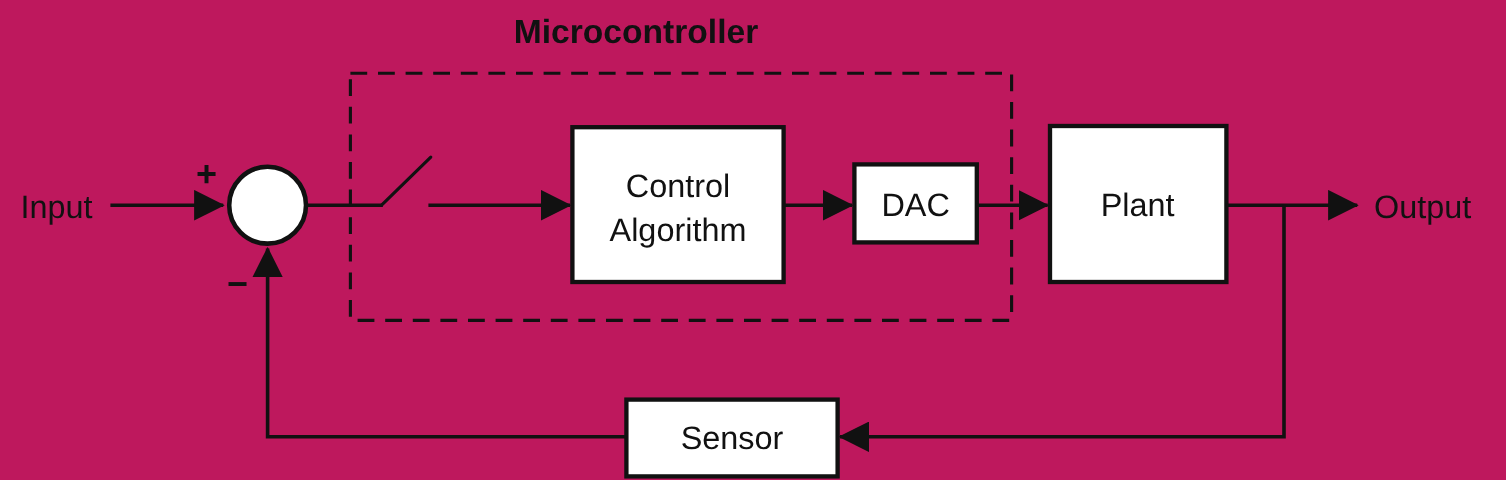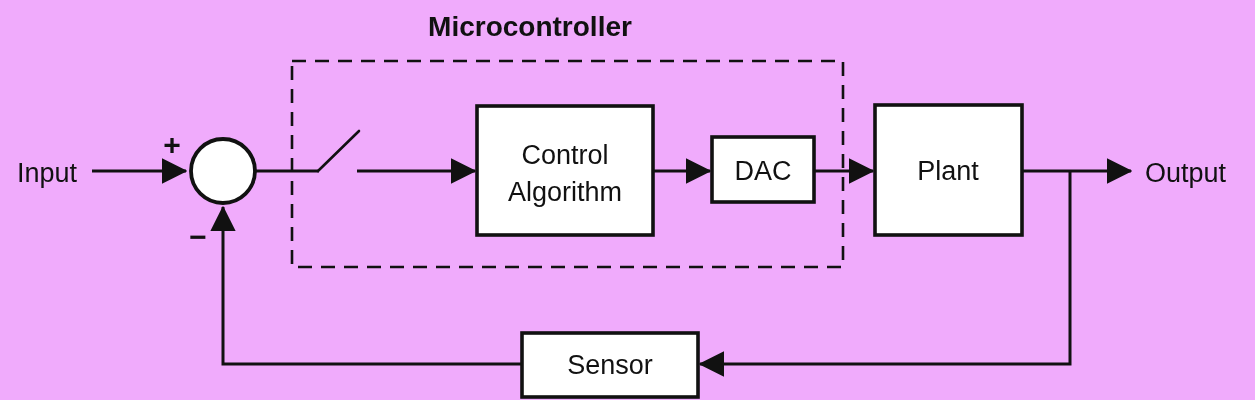--- a/index.html
+++ b/index.html
@@ -4,21 +4,21 @@
 <style>
   html, body {
     margin: 0;
     padding: 0;
     background: #ffffff;
   }
   .stage {
     position: relative;
     width: 1255px;
     height: 400px;
-    background: #f0abfc;
+    background: #be185d;
     overflow: hidden;
     font-family: "Liberation Sans", sans-serif;
   }
   svg { display: block; }
 
   .flow-line {
     stroke: #111111;
     stroke-width: 3;
     fill: none;
   }

